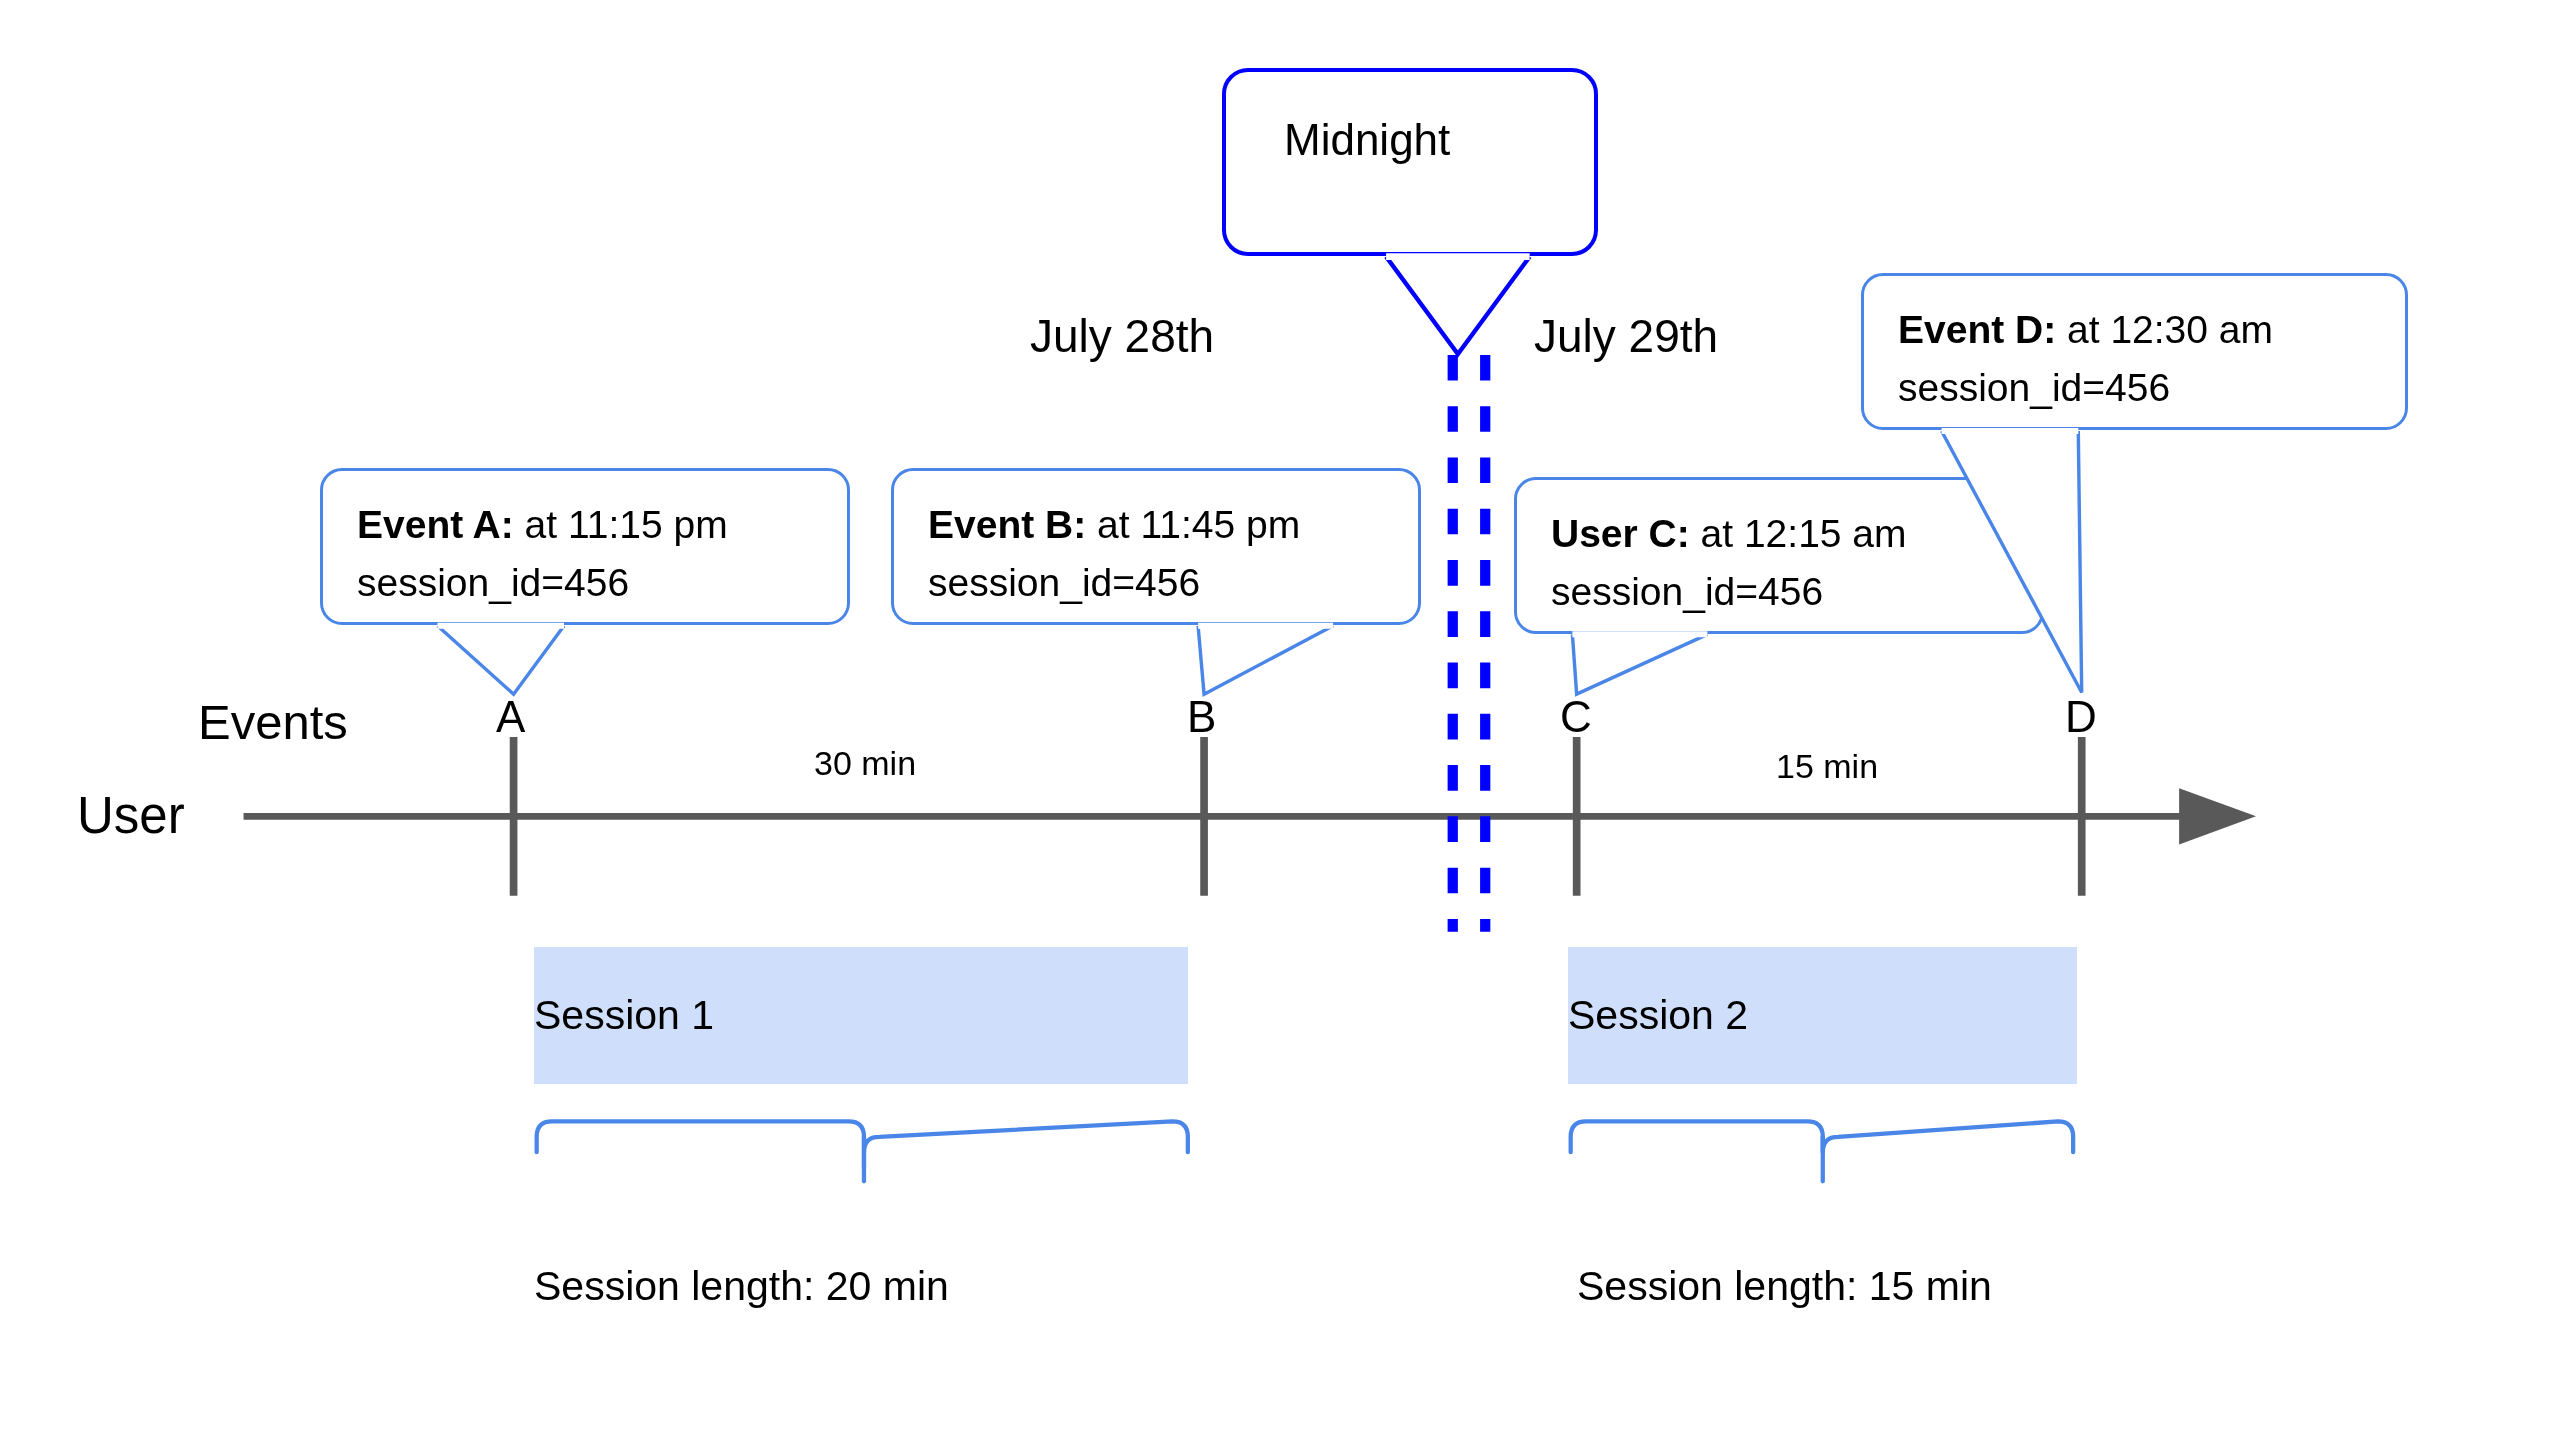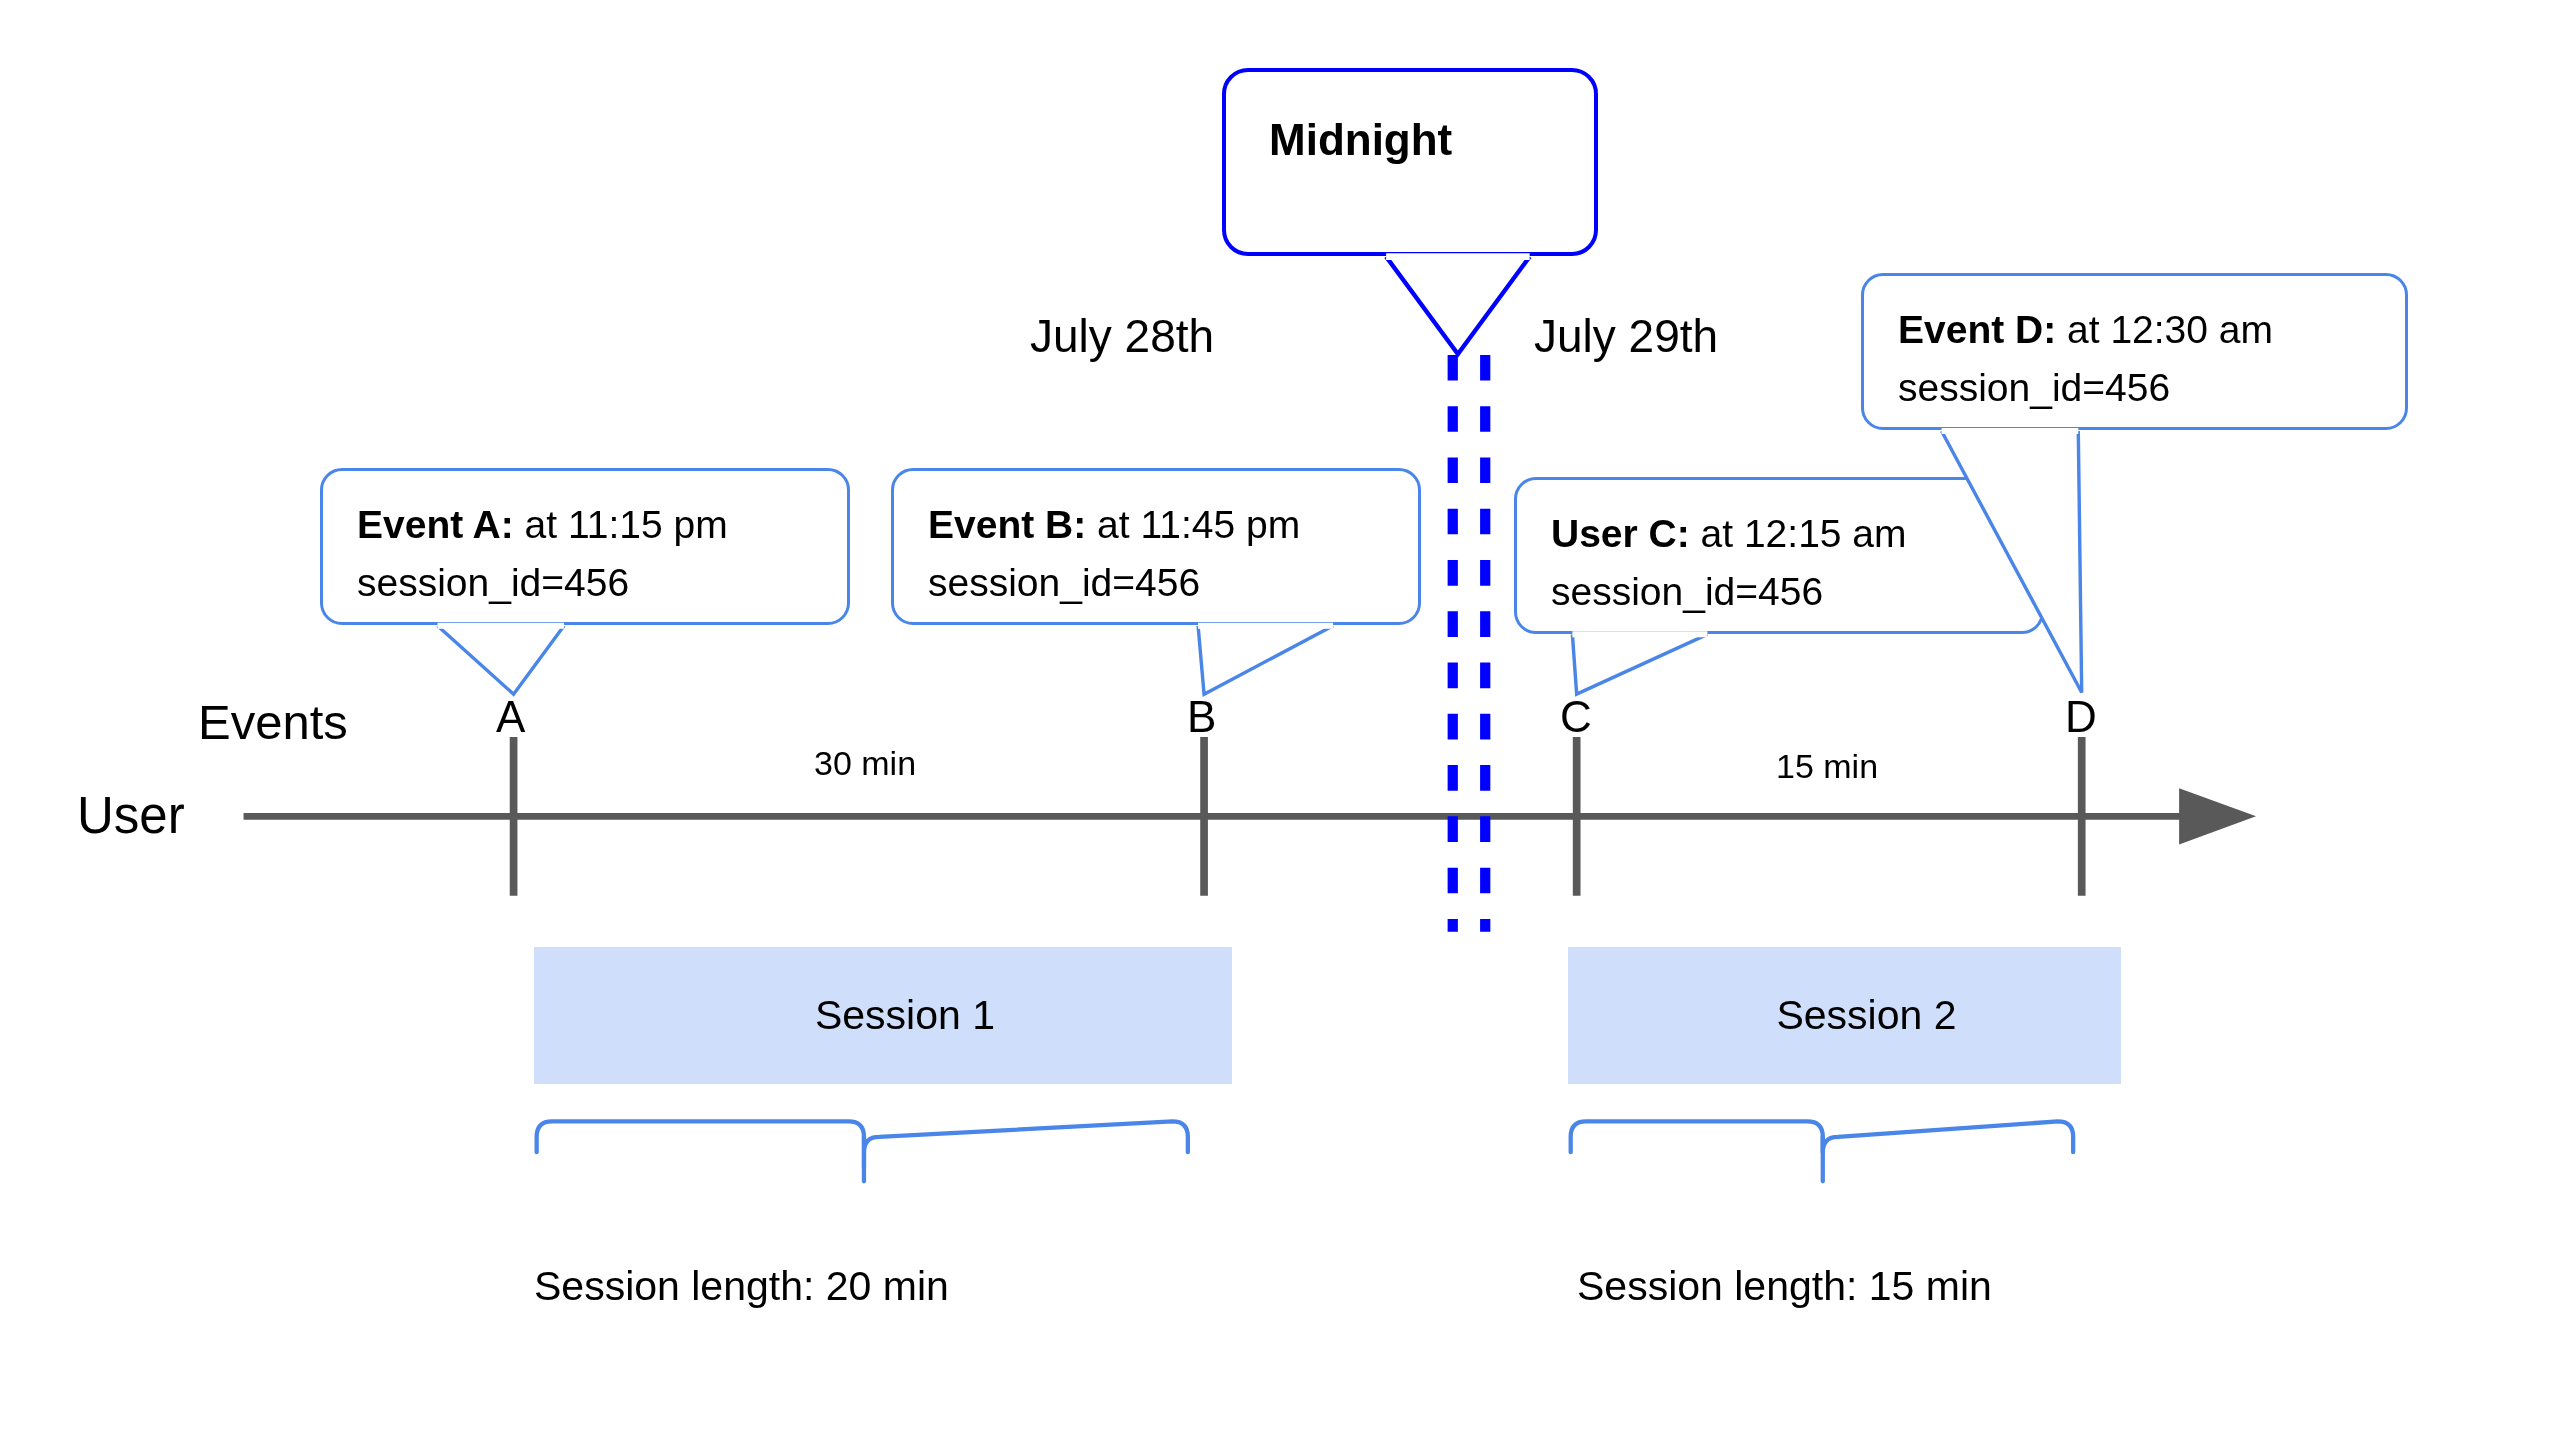--- a/index.html
+++ b/index.html
@@ -8,23 +8,23 @@
   svg.layer{position:absolute;left:0;top:0;width:2550px;height:1455px;overflow:visible;}
   .txt{position:absolute;white-space:pre;}
 
   .callout-box{position:absolute;background:#fff;border:3.4px solid #4a86e8;border-radius:22px;box-sizing:border-box;}
   .callout-box .line{position:absolute;left:34px;white-space:pre;font-size:39px;line-height:1;}
   .callout-box .l1{top:34px;}
   .callout-box .l2{top:92px;}
   .callout-box b{font-weight:bold;}
 
   .midnight-box{position:absolute;background:#fff;border:4.3px solid #0000ff;border-radius:26px;box-sizing:border-box;}
-  .midnight-box .line{position:absolute;left:43px;top:43px;font-size:44px;font-weight:bold;white-space:pre;text-align:center;}
+  .midnight-box .line{position:absolute;left:58px;top:43px;font-size:44px;font-weight:normal;white-space:pre;text-align:center;}
 
-  .session-box{position:absolute;background:#cfdffb;display:flex;align-items:center;justify-content:center;font-size:41px;padding-left:44px;}
+  .session-box{position:absolute;background:#cfdffb;display:flex;align-items:center;font-size:41px;}
 
   .daylabel{font-size:46px;}
   .axis-name{font-size:51px;}
   .row-name{font-size:49px;}
   .evt-letter{font-size:44px;}
   .dur-label{font-size:34px;}
   .len-label{font-size:41px;}
 </style>
 </head>
 <body>

